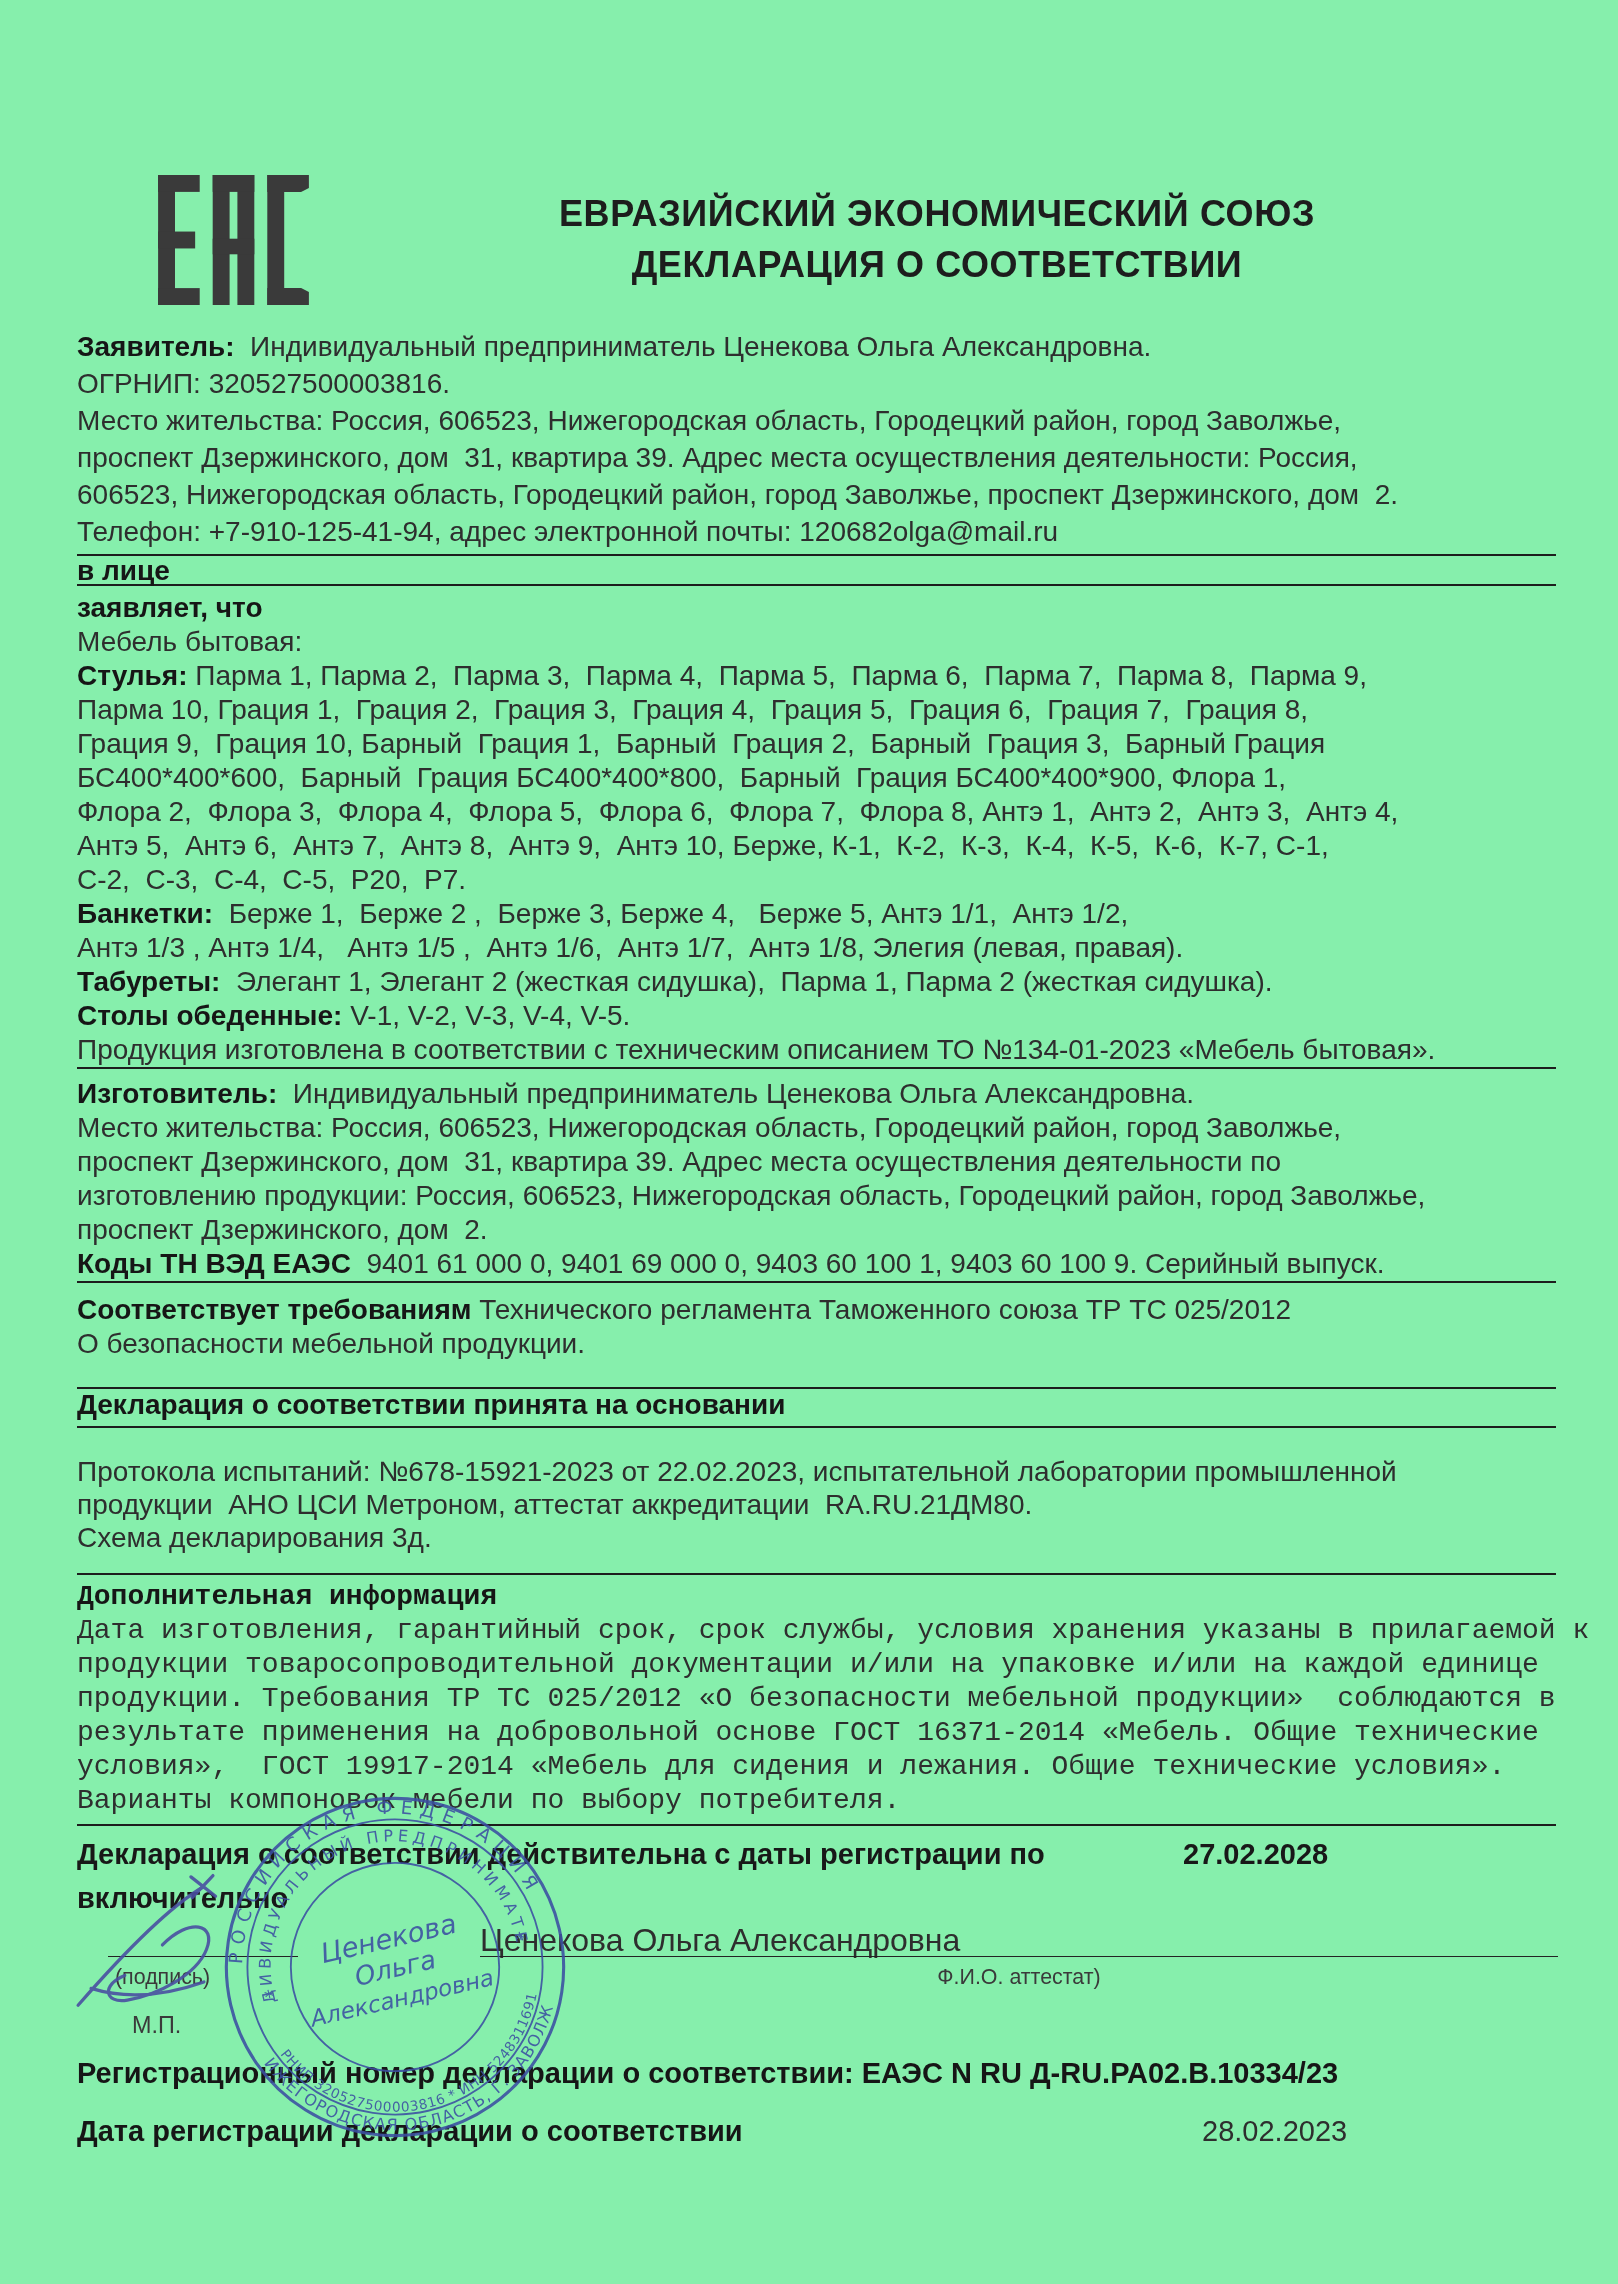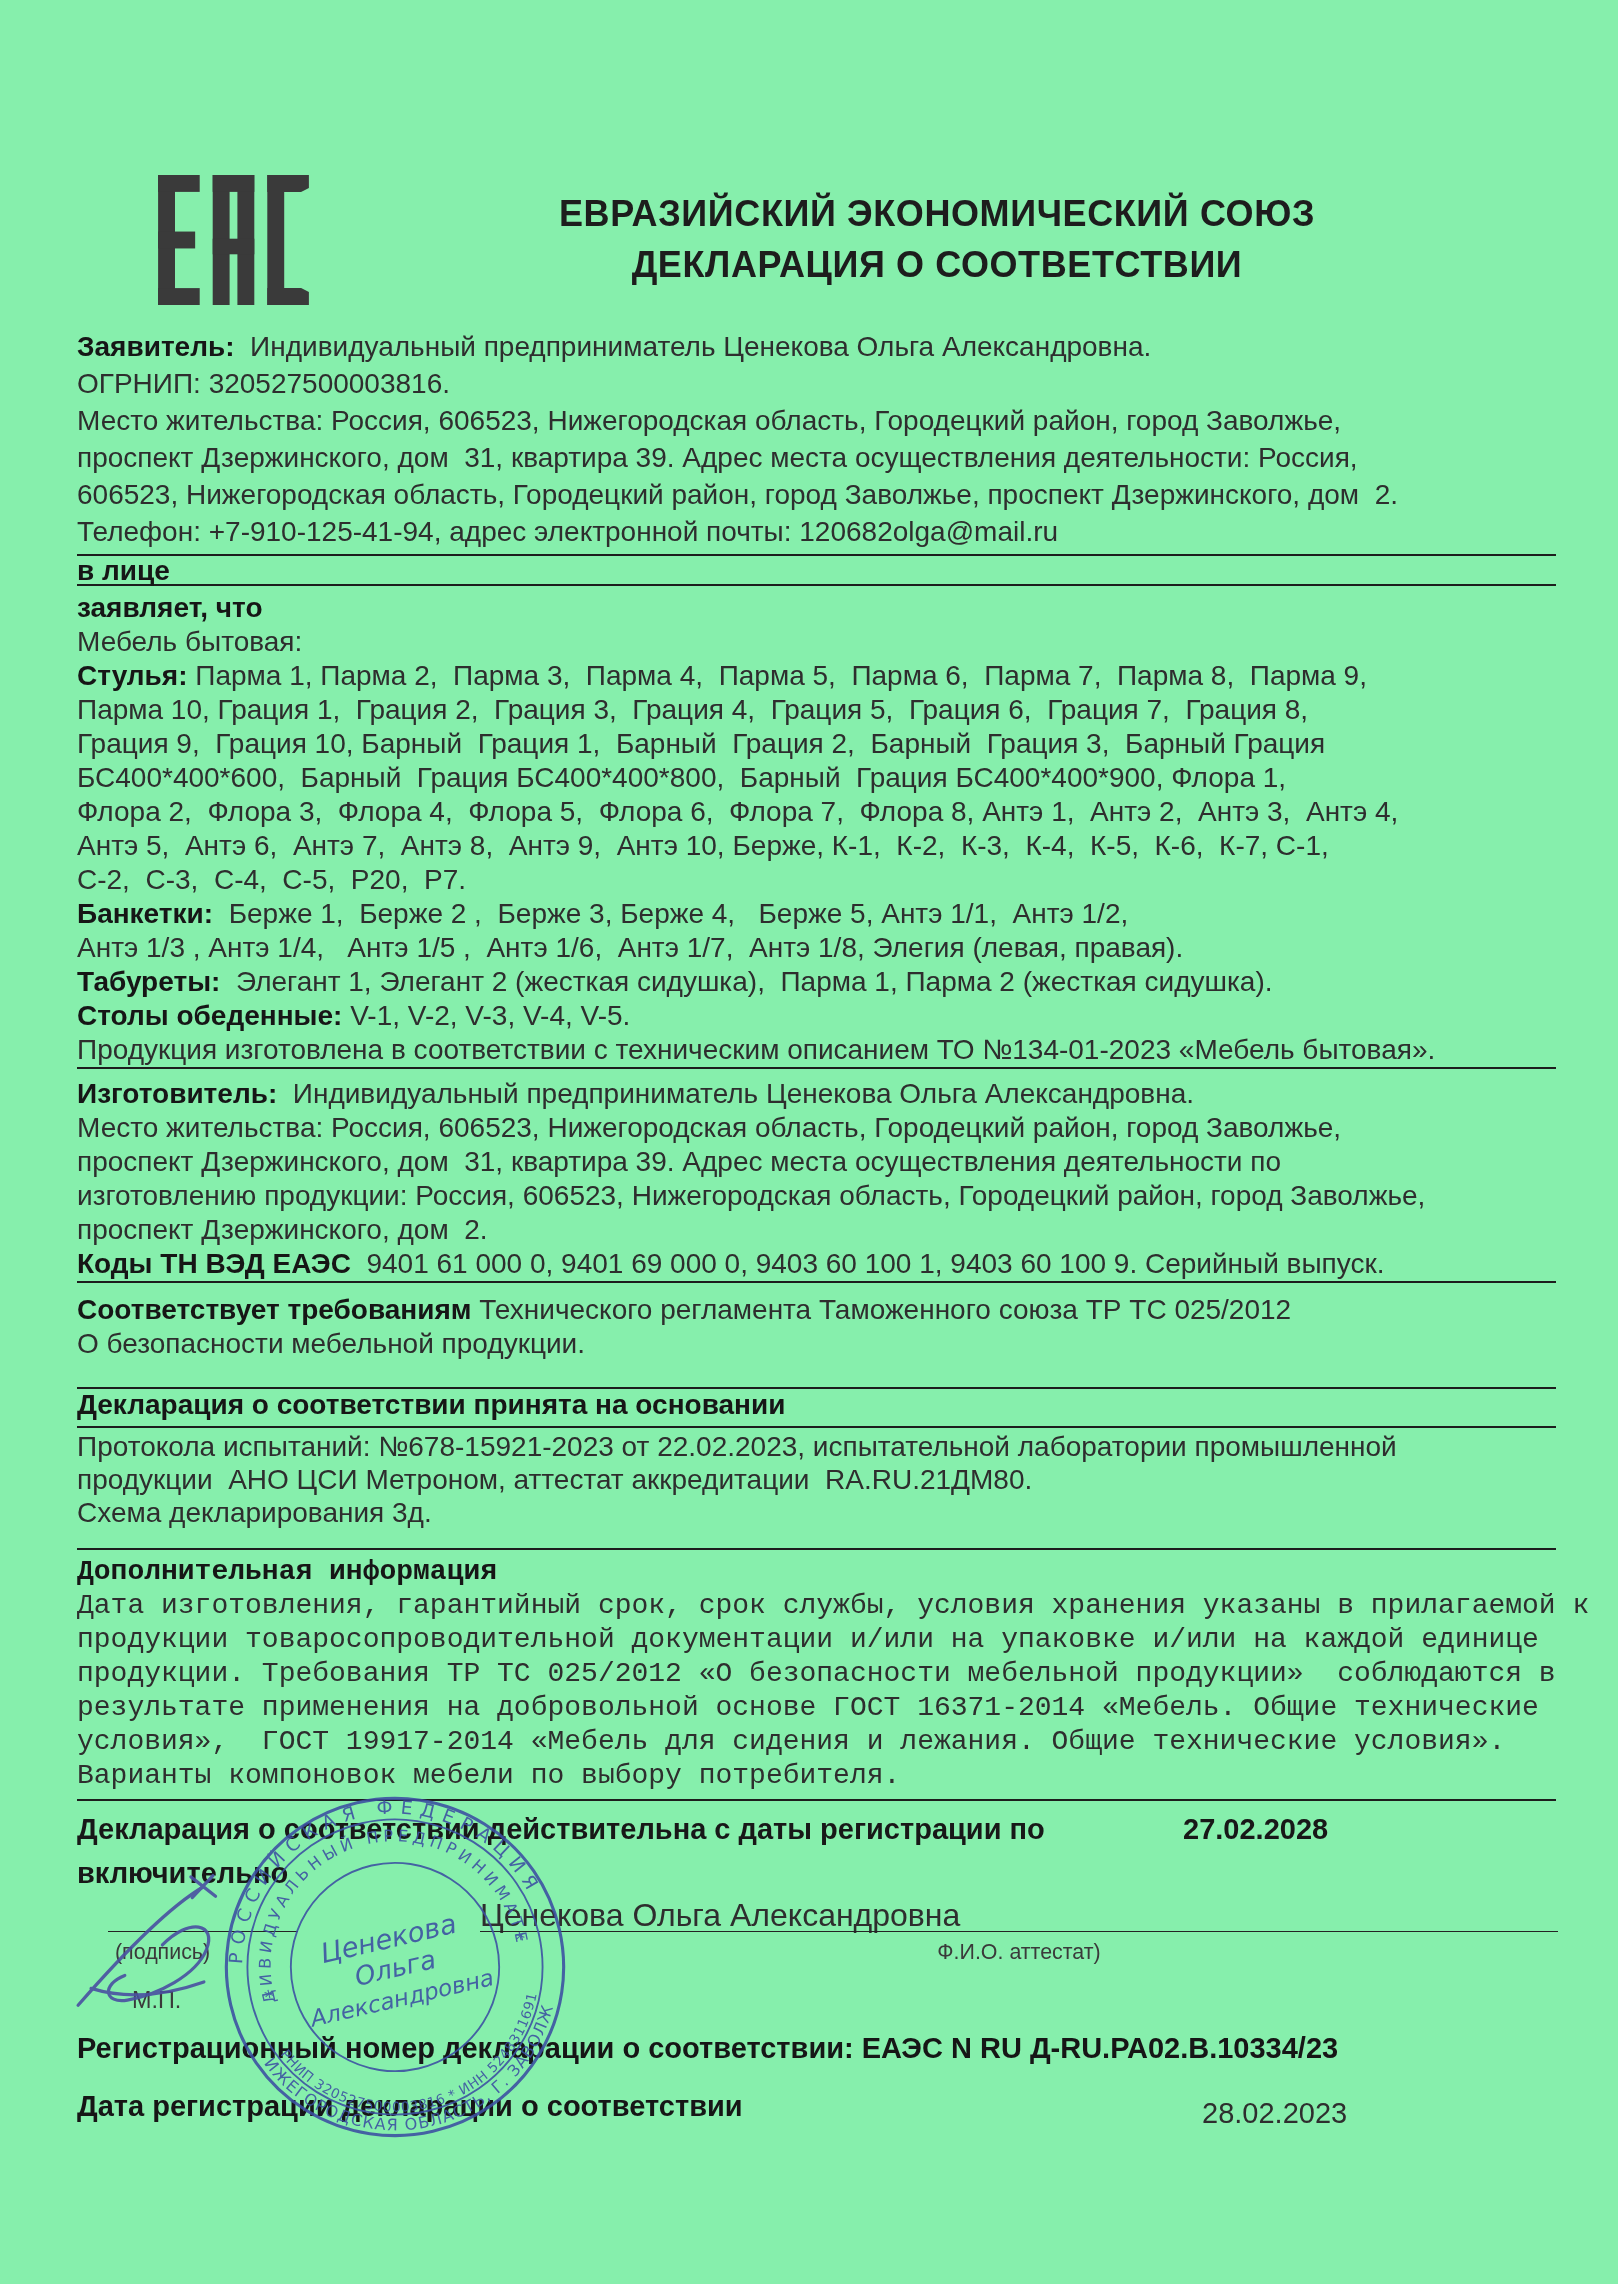--- a/index.html
+++ b/index.html
@@ -23,42 +23,42 @@
   [data-name="section-applicant"] .line{line-height:37px;min-height:37px;}
   [data-name="section-on-behalf"]{padding:1.3px 0 0 0;}
   [data-name="section-on-behalf"] .line{line-height:27px;min-height:27px;}
   [data-name="section-declaration"]{margin-top:5.2px;}
   [data-name="section-manufacturer"]{margin-top:7.8px;}
   [data-name="section-compliance"]{margin-top:9.7px;}
   [data-name="divider-r5"]{margin-top:26px;}
   [data-name="section-basis-header"]{}
   [data-name="section-basis-header"] .line{line-height:31px;min-height:31px;}
   [data-name="divider-r6"]{margin-top:5.8px;}
-  [data-name="section-basis"]{margin-top:2px;}
+  [data-name="section-basis"]{margin-top:27px;}
   [data-name="section-basis"] .line{line-height:33px;min-height:33px;}
   [data-name="divider-r7"]{margin-top:19px;}
   [data-name="section-additional"]{margin-top:5.2px;}
   [data-name="section-additional"] .line{line-height:34px;min-height:34px;font-family:Liberation Mono, monospace;}
   [data-name="divider-r8"]{margin-top:5.8px;}
 
   
   .validity{position:relative;margin-top:13px;font-size:29px;font-weight:700;color:#181818;}
   .v-line1{line-height:31px;position:relative;white-space:pre;}
   .v-date{position:absolute;left:1106px;top:0;}
   .v-line2{margin-top:14.3px;line-height:29px;}
   .sig-block{position:relative;height:127px;}
   .sig-line{position:absolute;left:30.5px;top:43px;width:190px;border-top:1.9px solid #232323;}
   .sig-caption{position:absolute;left:38px;top:52px;font-size:21.4px;color:#3a3a3a;}
   .fio-name{position:absolute;left:403px;top:9px;width:1078px;text-align:left;font-size:32px;}
   .fio-line{position:absolute;left:403px;top:43px;width:1078px;border-top:1.9px solid #232323;}
   .fio-caption{position:absolute;left:403px;top:52px;width:1078px;text-align:center;font-size:21.4px;color:#3a3a3a;}
   .mp{position:absolute;left:55px;top:99px;font-size:23.4px;color:#3a3a3a;}
   .reg1{margin-top:17px;font-size:29px;font-weight:700;color:#161616;line-height:32px;white-space:pre;}
   .reg2{position:relative;margin-top:27px;font-size:29px;font-weight:700;color:#161616;line-height:31px;}
-  .reg2 .reg-date{position:absolute;left:1125px;top:7px;font-weight:400;color:#2e2e2e;}
+  .reg2 .reg-date{position:absolute;left:1125px;top:0;font-weight:400;color:#2e2e2e;}
 
   
   .stamp{position:absolute;left:209px;top:1781px;width:372px;height:372px;
          transform:rotate(-13deg);opacity:0.88;pointer-events:none;}
   .stamp text{font-family:"DejaVu Sans",sans-serif;}
   .st-ring-ot{font-size:30px;letter-spacing:12px;font-weight:500;}
   .st-ring-ob{font-size:26px;letter-spacing:2px;font-weight:500;}
   .st-ring-it{font-size:26px;letter-spacing:7px;font-weight:500;}
   .st-ring-ib{font-size:22px;letter-spacing:1px;font-weight:500;}
   .st-star{font-size:30px;}

